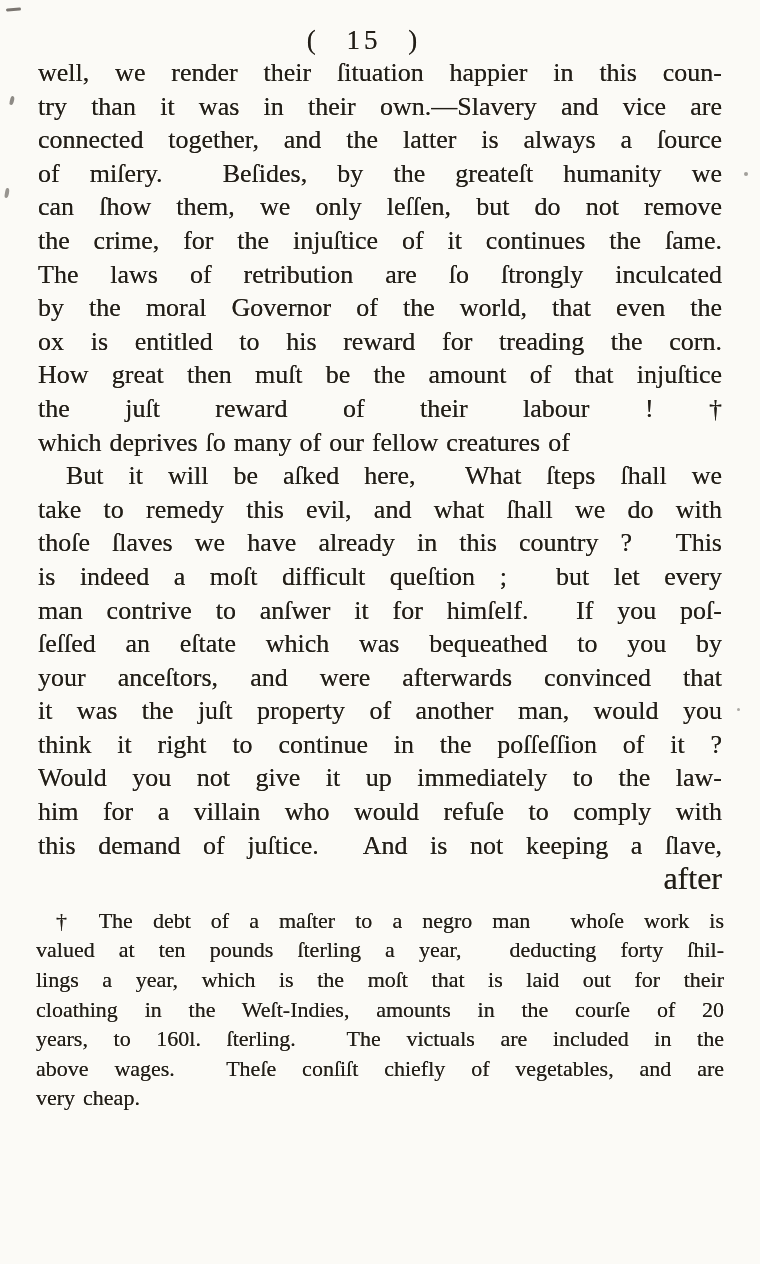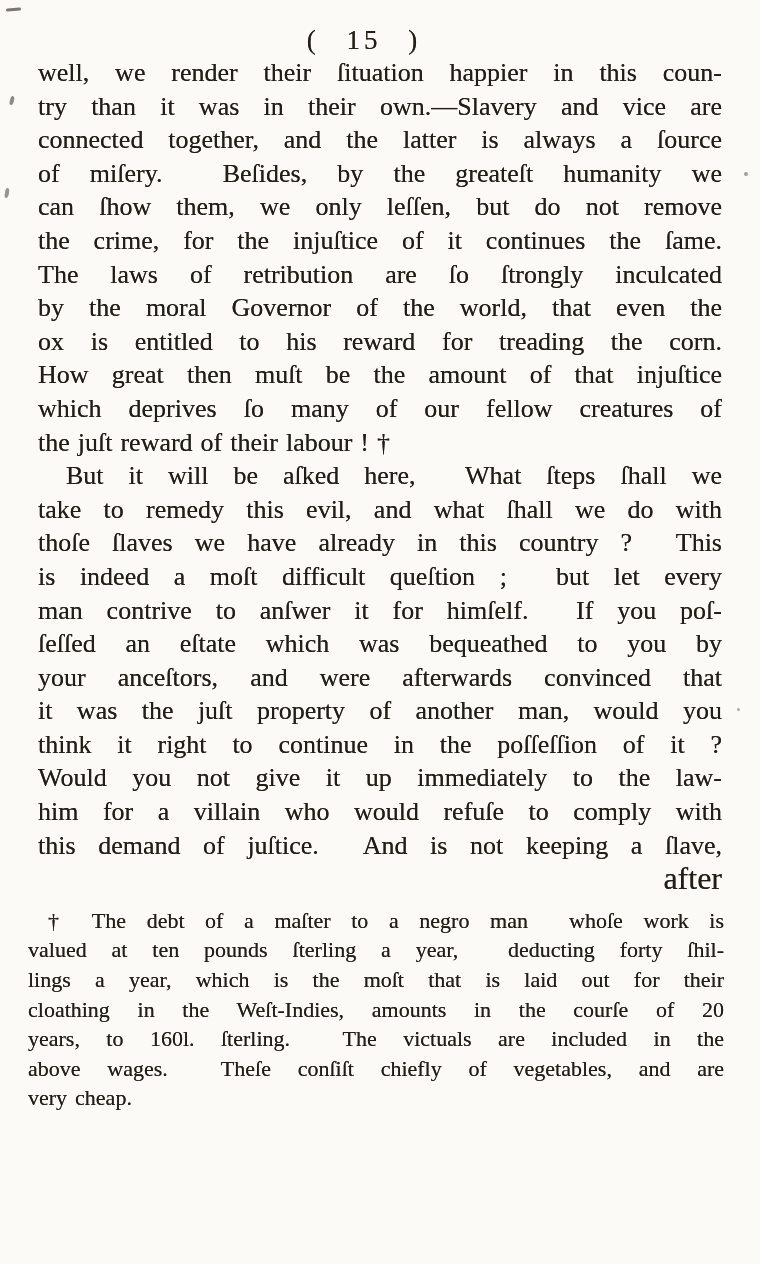--- a/index.html
+++ b/index.html
@@ -57,21 +57,21 @@
   }
   .catchword-row {
     padding: 0 38px;
     font-size: 32px;
     line-height: 33.6px;
     text-align: right;
     text-shadow: 0 0 0.6px rgba(30, 26, 20, 0.8);
   }
   .footnote {
     margin-top: 10px;
-    padding: 0 36px 0 28px;
+    padding: 0 36px 0 36px;
     font-size: 22px;
     line-height: 29.6px;
     word-spacing: 2.5px;
     text-shadow: 0 0 0.5px rgba(30, 26, 20, 0.8);
   }
   .footnote .line {
     height: 29.6px;
     line-height: 29.6px;
   }
   .footnote.indent-first .line:first-child {
@@ -133,22 +133,22 @@
         <div class="line">well, we render their ſituation happier in this coun-</div>
         <div class="line">try than it was in their own.—Slavery and vice are</div>
         <div class="line">connected together, and the latter is always a ſource</div>
         <div class="line">of miſery.&nbsp; Beſides, by the greateſt humanity we</div>
         <div class="line">can ſhow them, we only leſſen, but do not remove</div>
         <div class="line">the crime, for the injuſtice of it continues the ſame.</div>
         <div class="line">The laws of retribution are ſo ſtrongly inculcated</div>
         <div class="line">by the moral Governor of the world, that even the</div>
         <div class="line">ox is entitled to his reward for treading the corn.</div>
         <div class="line">How great then muſt be the amount of that injuſtice</div>
+        <div class="line">the juſt reward of their labour ! †</div>
         <div class="line">which deprives ſo many of our fellow creatures of</div>
-        <div class="line">the juſt reward of their labour ! †</div>
       </div>
     <div class="paragraph indent-first">
         <div class="line">But it will be aſked here,&nbsp; What ſteps ſhall we</div>
         <div class="line">take to remedy this evil, and what ſhall we do with</div>
         <div class="line">thoſe ſlaves we have already in this country ?&nbsp; This</div>
         <div class="line">is indeed a moſt difficult queſtion ;&nbsp; but let every</div>
         <div class="line">man contrive to anſwer it for himſelf.&nbsp; If you poſ-</div>
         <div class="line">ſeſſed an eſtate which was bequeathed to you by</div>
         <div class="line">your anceſtors, and were afterwards convinced that</div>
         <div class="line">it was the juſt property of another man, would you</div>

